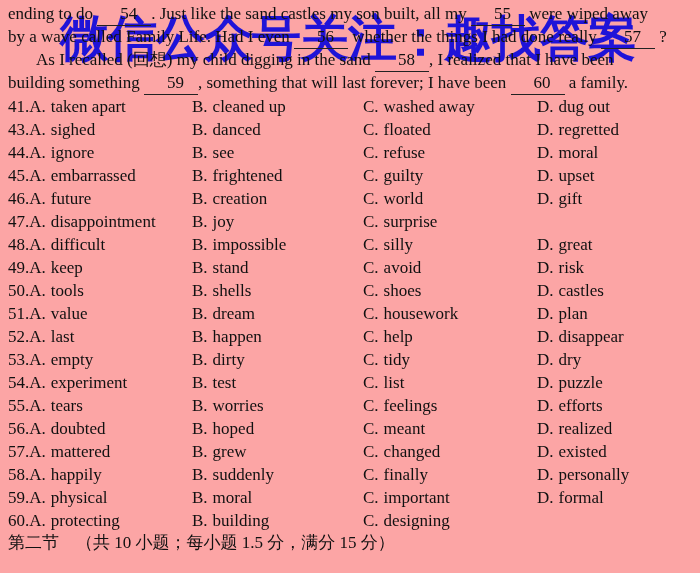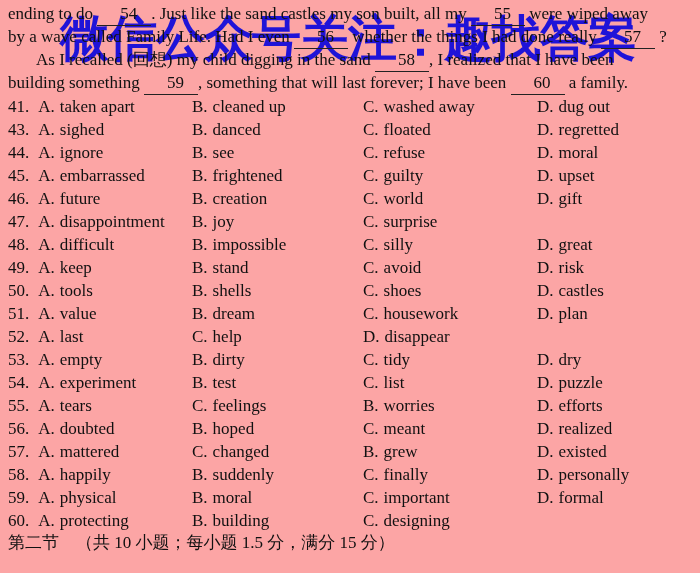--- a/index.html
+++ b/index.html
@@ -40,21 +40,21 @@
     text-align:right;
     border-bottom:1.4px solid #222;
   }
   .questions{margin-top:1px;}
   .qrow{
     display:grid;
     grid-template-columns:184px 171px 174px auto;
     height:23px;line-height:23px;
     white-space:nowrap;
   }
-  .qnum{margin-right:9px;text-align:right;}
+  .qnum{text-align:right;}
   .qletter{margin-right:5px;}
   .footer{
     height:22px;line-height:22px;
     white-space:nowrap;
   }
 </style>
 </head>
 <body>
 
 <div class="page">
@@ -121,51 +121,52 @@
           <div class="qcell"><span class="qletter">D.</span><span>castles</span></div>
         </div>
         <div class="qrow">
           <div class="qcell"><span class="qnum">51.</span><span class="qletter">A.</span><span>value</span></div>
           <div class="qcell"><span class="qletter">B.</span><span>dream</span></div>
           <div class="qcell"><span class="qletter">C.</span><span>housework</span></div>
           <div class="qcell"><span class="qletter">D.</span><span>plan</span></div>
         </div>
         <div class="qrow">
           <div class="qcell"><span class="qnum">52.</span><span class="qletter">A.</span><span>last</span></div>
+          <div class="qcell"><span class="qletter">B.</span><span>happen</span></div>
           <div class="qcell"><span class="qletter">C.</span><span>help</span></div>
           <div class="qcell"><span class="qletter">D.</span><span>disappear</span></div>
         </div>
         <div class="qrow">
           <div class="qcell"><span class="qnum">53.</span><span class="qletter">A.</span><span>empty</span></div>
           <div class="qcell"><span class="qletter">B.</span><span>dirty</span></div>
           <div class="qcell"><span class="qletter">C.</span><span>tidy</span></div>
           <div class="qcell"><span class="qletter">D.</span><span>dry</span></div>
         </div>
         <div class="qrow">
           <div class="qcell"><span class="qnum">54.</span><span class="qletter">A.</span><span>experiment</span></div>
           <div class="qcell"><span class="qletter">B.</span><span>test</span></div>
           <div class="qcell"><span class="qletter">C.</span><span>list</span></div>
           <div class="qcell"><span class="qletter">D.</span><span>puzzle</span></div>
         </div>
         <div class="qrow">
           <div class="qcell"><span class="qnum">55.</span><span class="qletter">A.</span><span>tears</span></div>
+          <div class="qcell"><span class="qletter">B.</span><span>worries</span></div>
           <div class="qcell"><span class="qletter">C.</span><span>feelings</span></div>
-          <div class="qcell"><span class="qletter">B.</span><span>worries</span></div>
           <div class="qcell"><span class="qletter">D.</span><span>efforts</span></div>
         </div>
         <div class="qrow">
           <div class="qcell"><span class="qnum">56.</span><span class="qletter">A.</span><span>doubted</span></div>
           <div class="qcell"><span class="qletter">B.</span><span>hoped</span></div>
           <div class="qcell"><span class="qletter">C.</span><span>meant</span></div>
           <div class="qcell"><span class="qletter">D.</span><span>realized</span></div>
         </div>
         <div class="qrow">
           <div class="qcell"><span class="qnum">57.</span><span class="qletter">A.</span><span>mattered</span></div>
+          <div class="qcell"><span class="qletter">B.</span><span>grew</span></div>
           <div class="qcell"><span class="qletter">C.</span><span>changed</span></div>
-          <div class="qcell"><span class="qletter">B.</span><span>grew</span></div>
           <div class="qcell"><span class="qletter">D.</span><span>existed</span></div>
         </div>
         <div class="qrow">
           <div class="qcell"><span class="qnum">58.</span><span class="qletter">A.</span><span>happily</span></div>
           <div class="qcell"><span class="qletter">B.</span><span>suddenly</span></div>
           <div class="qcell"><span class="qletter">C.</span><span>finally</span></div>
           <div class="qcell"><span class="qletter">D.</span><span>personally</span></div>
         </div>
         <div class="qrow">
           <div class="qcell"><span class="qnum">59.</span><span class="qletter">A.</span><span>physical</span></div>

